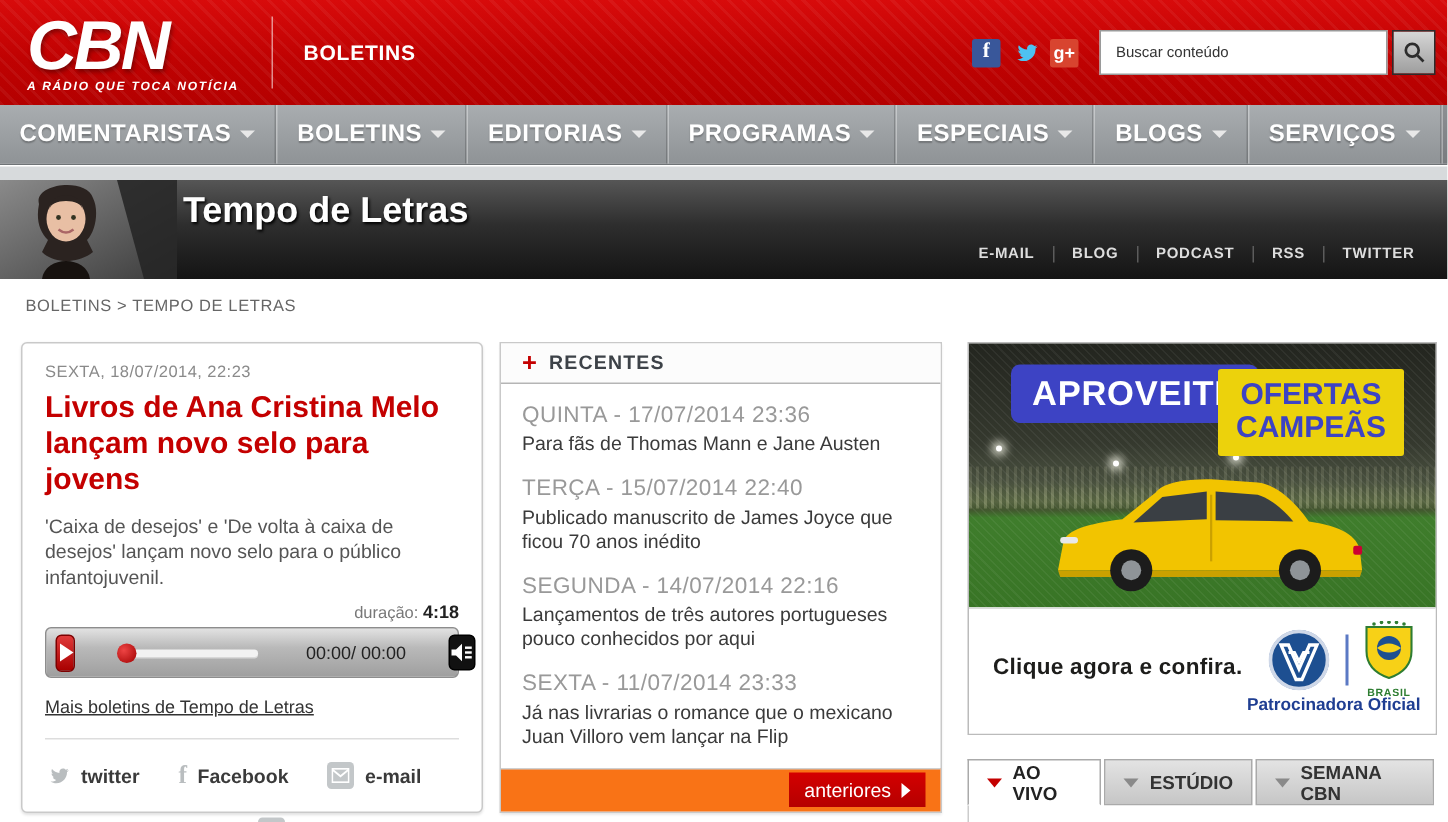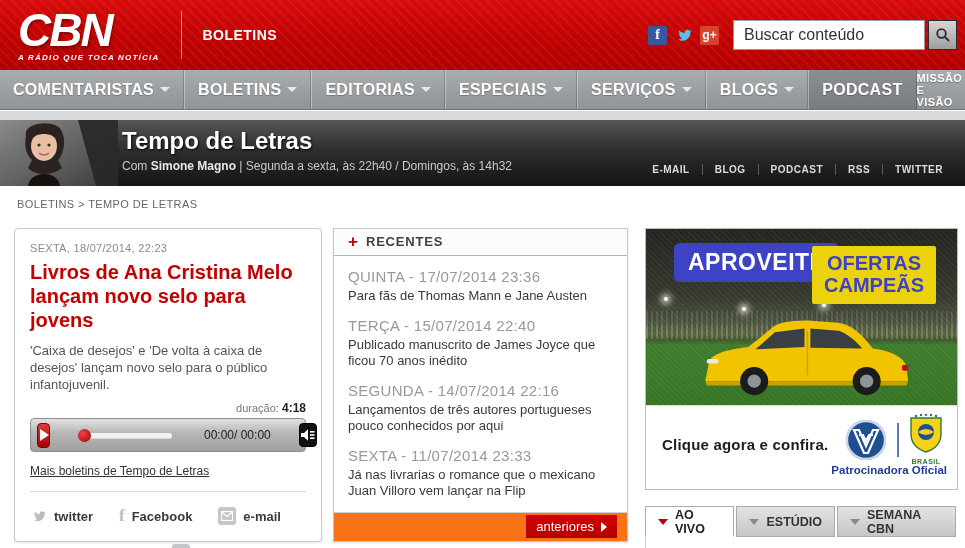--- a/index.html
+++ b/index.html
@@ -21,21 +21,21 @@
   .section-label { color:#fff; font-weight:bold; font-size:14px; letter-spacing:.5px; }
   .top-right { margin-left:auto; display:flex; align-items:center; margin-right:8px; }
   .social { display:flex; align-items:center; gap:7px; margin-right:14px; }
   .sicon { width:19px; height:19px; border-radius:2px; display:flex; align-items:center;
            justify-content:center; cursor:pointer; }
   .sicon.fb { background:#39579a; color:#fff; font-weight:bold; font-size:14px; font-family:"Liberation Serif",serif; }
   .sicon.tw { background:transparent; }
   .sicon.gp { background:#d8442f; color:#fff; font-weight:bold; font-size:12px; }
   .searchbox { display:flex; align-items:center; }
   .searchbox input { width:192px; height:30px; border:1px solid #9a9a9a; padding:0 10px;
-    font-size:16px; color:#333; font-family:"Liberation Sans",sans-serif; outline:none; }
+    font-size:10px; color:#333; font-family:"Liberation Sans",sans-serif; outline:none; }
   .searchbox input::placeholder { color:#333; opacity:1; }
   .search-btn { width:29px; height:30px; margin-left:3px; border:1px solid #2c2c2c;
     background:linear-gradient(180deg,#d6d6d6,#9e9e9e); display:flex; align-items:center;
     justify-content:center; cursor:pointer; }
 
   
   .nav { position:absolute; left:0; top:70px; width:965px; height:40px;
     background:linear-gradient(180deg,#a9adb0 0%, #8f9396 100%);
     border-bottom:1px solid #6f7376; display:flex; align-items:stretch; }
   .nav-item { display:flex; align-items:center; gap:6px; padding:0 13px; color:#fff;
@@ -205,29 +205,33 @@
       </div>
     <div class="nav-item">
       <span>BOLETINS</span>
       <span class="tri-down"></span>
       </div>
     <div class="nav-item">
       <span>EDITORIAS</span>
       <span class="tri-down"></span>
       </div>
     <div class="nav-item">
+      <span>PROGRAMAS</span>
+      <span class="tri-down"></span>
+      </div>
+    <div class="nav-item">
       <span>ESPECIAIS</span>
       <span class="tri-down"></span>
       </div>
     <div class="nav-item">
+      <span>BLOGS</span>
+      <span class="tri-down"></span>
+      </div>
+    <div class="nav-item">
       <span>SERVIÇOS</span>
-      <span class="tri-down"></span>
-      </div>
-    <div class="nav-item">
-      <span>BLOGS</span>
       <span class="tri-down"></span>
       </div>
     <div class="nav-item active">
       <span>PODCAST</span>
       </div>
     <div class="nav-right">MISSÃO E VISÃO</div>
   </nav>
 
   <div class="gap-strip"></div>
 
@@ -246,21 +250,20 @@
         <path d="M33 20 C33 12 55 12 55 20 C55 16 52 10 44 10 C36 10 33 16 33 20 Z" fill="#2b2320"></path>
         <circle cx="39" cy="25" r="1.6" fill="#332"></circle>
           <circle cx="49" cy="25" r="1.6" fill="#332"></circle>
         <path d="M39 33 Q44 37 49 33" stroke="#a66" stroke-width="1.6" fill="none"></path>
         <path d="M28 66 C30 50 58 50 60 66 Z" fill="#17120f"></path>
         <polygon points="78,0 118,0 118,66 96,66" fill="#232323" opacity=".85"></polygon>
       </svg>
     </div>
     <div class="prog-texts">
       <div class="prog-title">Tempo de Letras</div>
-      <div class="prog-sub"><span>Com </span><b>Simone Magno</b><span> | Segunda a sexta, às 22h40 / Domingos, às 14h32</span></div>
     </div>
     <div class="prog-links">
       <span class="prog-link">E-MAIL</span>
       <span class="prog-link">BLOG</span>
       <span class="prog-link">PODCAST</span>
       <span class="prog-link">RSS</span>
       <span class="prog-link">TWITTER</span>
     </div>
   </section>
 

